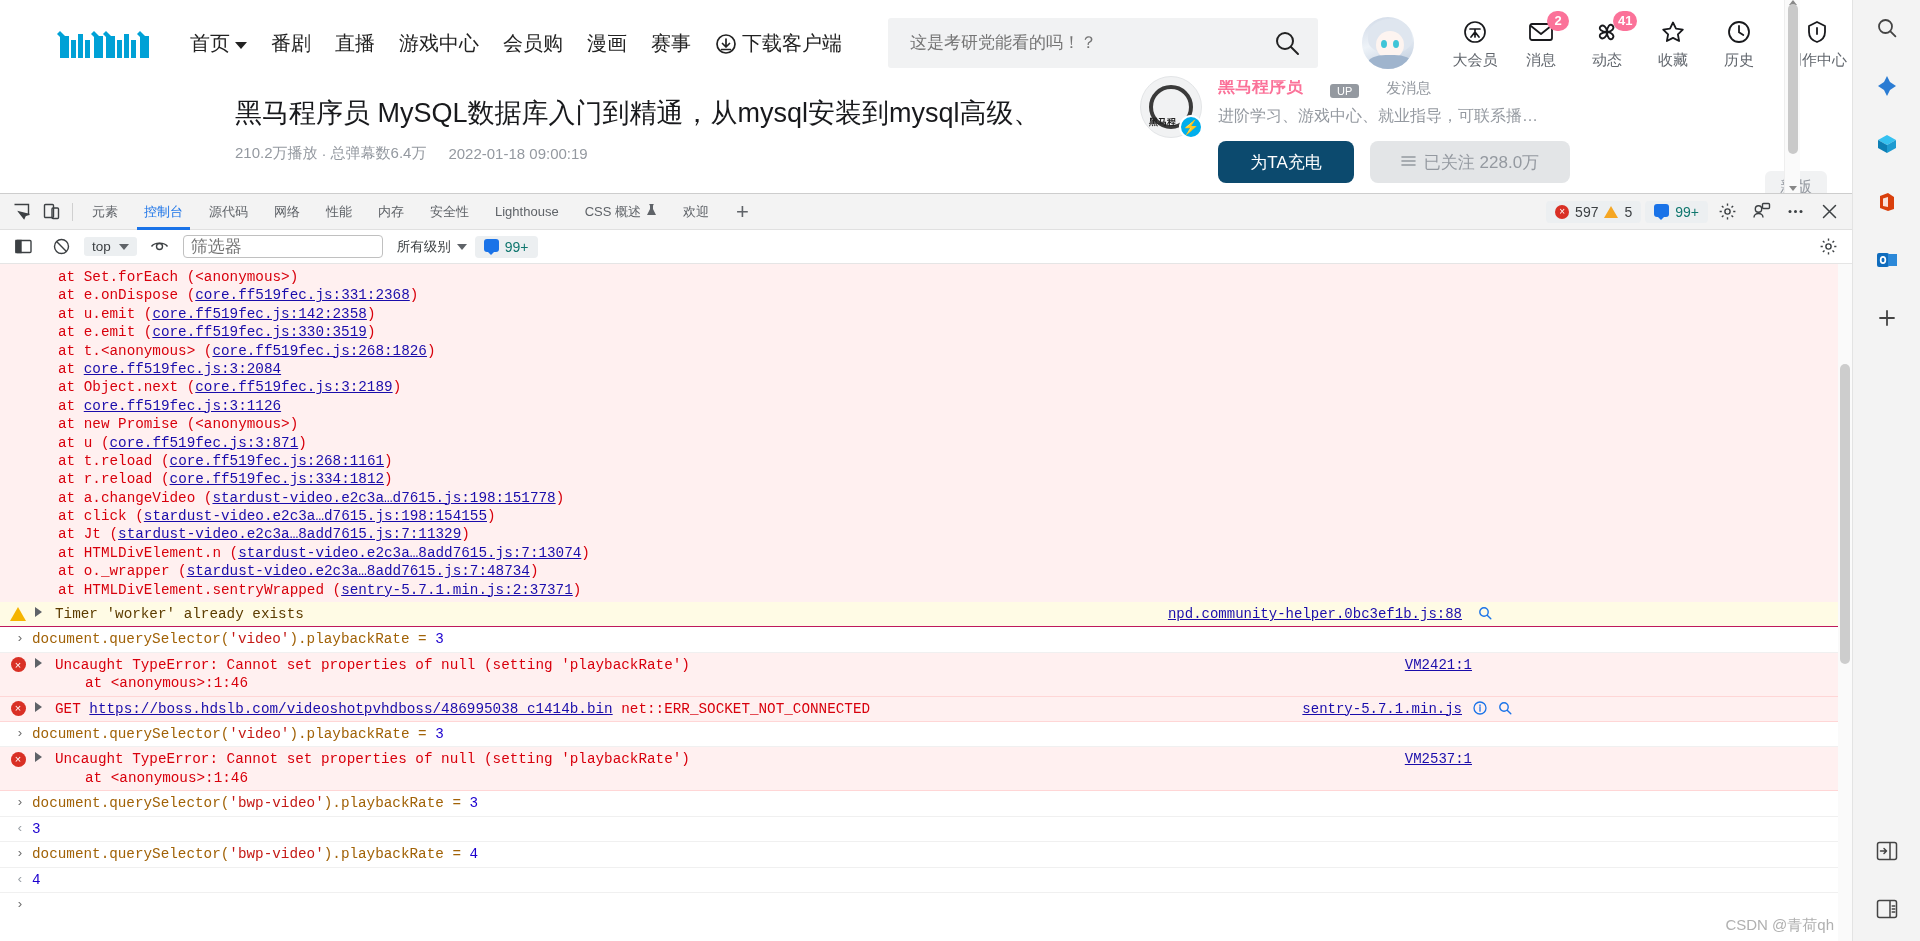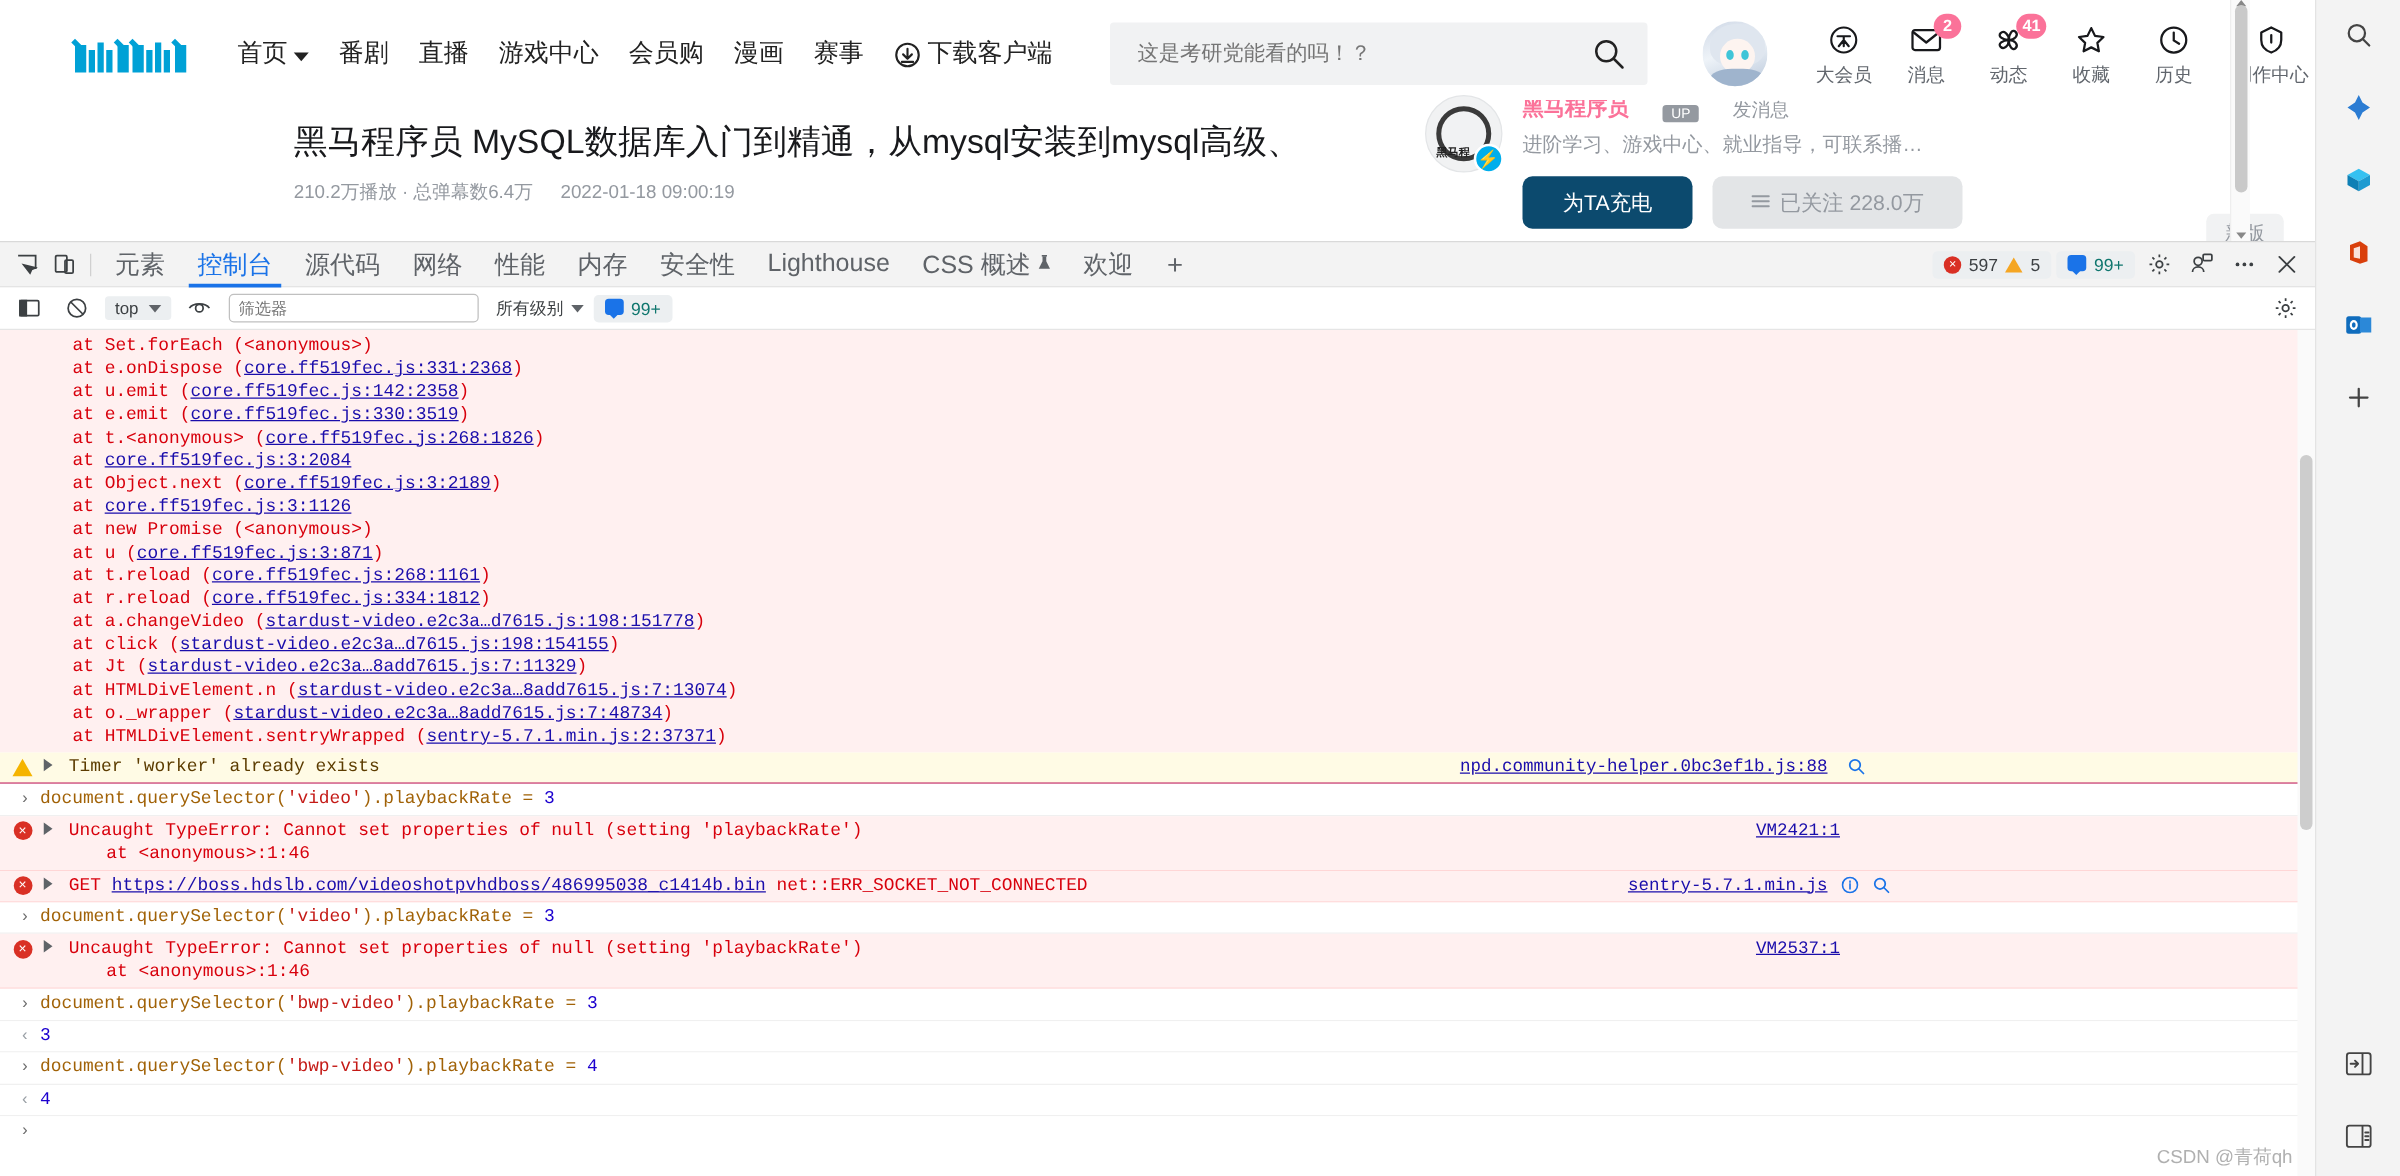--- a/index.html
+++ b/index.html
@@ -102,21 +102,21 @@
     font-family:"Liberation Sans", sans-serif;
   }
   .dt-tabbar {
     height:36px; display:flex; align-items:center; background:#f3f3f3;
     border-bottom:1px solid #e0e0e0; padding-left:6px;
   }
   .dt-icobtn { width:30px;height:28px;display:flex;align-items:center;justify-content:center;cursor:pointer;flex:none;}
   .dt-divider { width:1px;height:18px;background:#d0d0d0;margin:0 6px;flex:none;}
   .dt-tab {
     height:36px; padding:0 13px; display:flex; align-items:center; gap:5px;
-    font-size:20px; color:#5f6368; cursor:pointer; position:relative; white-space:nowrap;justify-content:center;
+    font-size:13px; color:#5f6368; cursor:pointer; position:relative; white-space:nowrap;justify-content:center;
   }
   .dt-tab.active { color:#1a73e8; }
   .dt-tab.active::after { content:""; position:absolute; left:6px; right:6px; bottom:0; height:3px; background:#1a73e8;}
   .dt-plus { font-size:22px; color:#5f6368; padding:0 14px; cursor:pointer; line-height:1; }
   .dt-right { margin-left:auto; display:flex; align-items:center; gap:4px; padding-right:8px;}
   .counter-chip {
     display:flex; align-items:center; gap:6px; background:#eceff1; border-radius:4px;
     padding:3px 9px; font-size:14px; color:#3c4043; cursor:pointer;
   }
   .dot-err { width:14px;height:14px;border-radius:50%;background:#d93025;color:#fff;font-size:10px;display:flex;align-items:center;justify-content:center;}
@@ -130,21 +130,21 @@
     height:34px; display:flex; align-items:center; gap:8px; padding:0 8px;
     border-bottom:1px solid #e5e5e5; background:#fff;
   }
   .ctx-select {
     display:flex; align-items:center; gap:8px; background:#eceff1; border-radius:3px;
     padding:2px 8px; font-size:13.5px; color:#3c4043; cursor:pointer;
   }
   .caret-sm { width:0;height:0;border-left:5px solid transparent;border-right:5px solid transparent;border-top:6px solid #5f6368;}
   .filter-input {
     width:200px; height:23px; border:1px solid #c0c0c0; border-radius:4px; padding:0 7px;
-    font-size:13px; color:#80868b; outline:none; background:#fff;
+    font-size:17px; color:#80868b; outline:none; background:#fff;
     font-family:"Liberation Sans", sans-serif;
   }
   .level-select { display:flex; align-items:center; gap:6px; font-size:13.5px; color:#3c4043; cursor:pointer; margin-left:6px;}
   .gear-right { margin-left:auto; padding-right:6px; cursor:pointer; display:flex; align-items:center;}
 
   
   .console {
     position:relative; height:678px; overflow:hidden; background:#fff;
     font-family:"Liberation Mono", monospace; font-size:14.3px; line-height:18.4px;
   }

